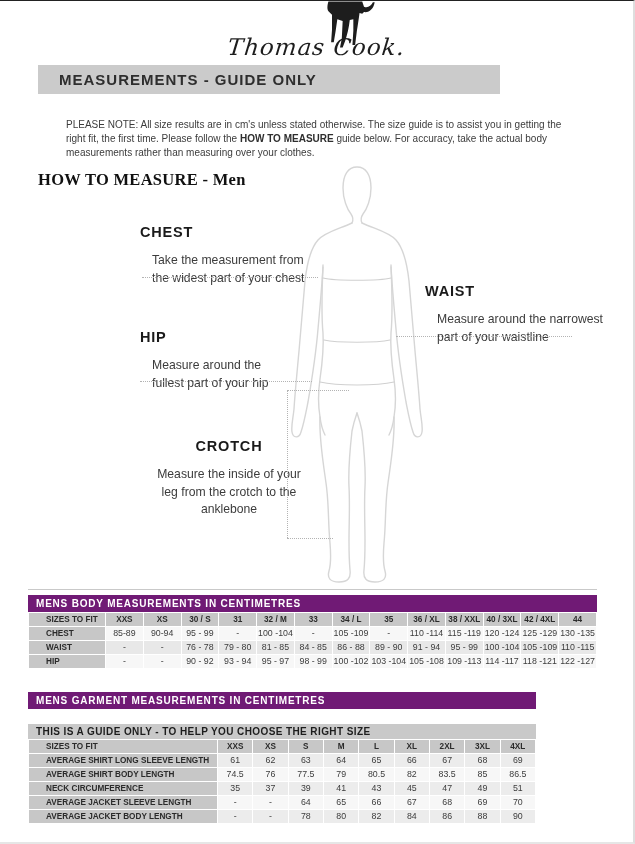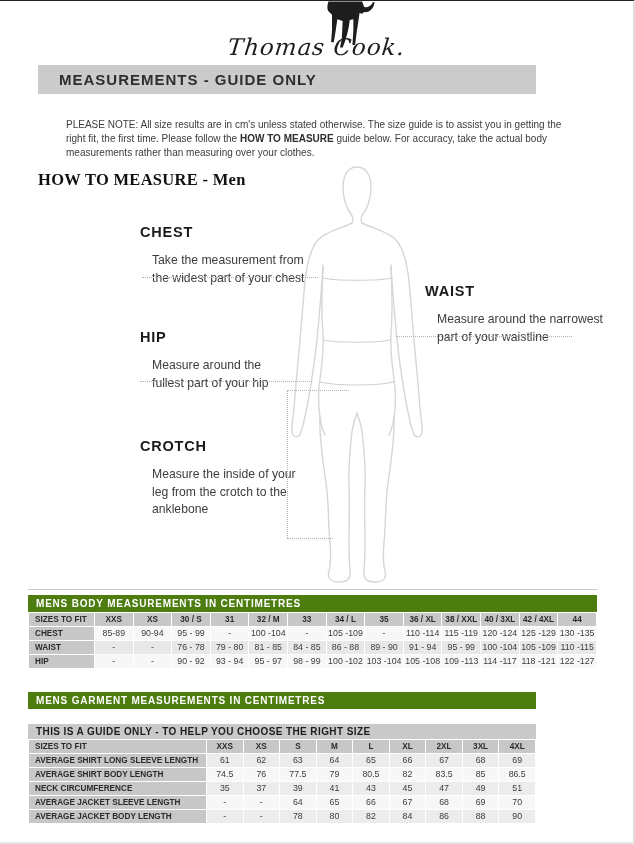--- a/index.html
+++ b/index.html
@@ -11,65 +11,65 @@
   }
   
   #logo{position:absolute;top:0;left:0;right:0;text-align:center;}
   #horse{display:block;margin:0 auto;margin-left:316px;}
   #brand-script{
     font-family:"DejaVu Serif",serif;font-style:italic;font-size:23px;color:#1d1d1d;
     margin-top:-14px;letter-spacing:1px;transform:skewX(-6deg);
   }
   
   .section-bar{
-    position:absolute;left:38px;top:64px;width:498px;height:29px;background:#cbcbcb;
+    position:absolute;left:38px;top:64px;width:462px;height:29px;background:#cbcbcb;
     display:flex;align-items:center;padding-left:21px;box-sizing:border-box;
   }
   .section-bar span{font-weight:bold;font-size:15px;letter-spacing:1px;color:#2e2e2e;}
   
   #note{position:absolute;left:38px;top:107px;width:516px;font-size:10px;line-height:1.42;color:#3c3c3c;margin-left:28px;}
   #note b{color:#2e2e2e;}
   
   #htm-title{position:absolute;left:38px;top:169px;font-size:16.5px;font-weight:bold;color:#111;letter-spacing:.3px;font-family:Liberation Serif, serif;}
   
   #figure{position:absolute;left:0;top:160px;width:635px;height:432px;}
   #body-svg{position:absolute;left:277px;top:0;}
   .m-title{font-size:14.5px;font-weight:bold;color:#1a1a1a;letter-spacing:.8px;margin:0 0 5px 0;}
   .m-desc{font-size:12.2px;line-height:1.45;color:#3c3c3c;margin:12px;}
   .m-block{position:absolute;}
   #chest-block{left:140px;top:63px;width:178px;}
   #waist-block{left:425px;top:122px;width:190px;}
   #hip-block{left:140px;top:168px;width:162px;}
-  #crotch-block{left:140px;top:277px;width:178px;}
+  #crotch-block{left:140px;top:277px;width:178px;text-align:center;}
   .dot-h{position:absolute;height:0;border-top:1.5px dotted #b3b3b3;}
   .dot-v{position:absolute;width:0;border-left:1.5px dotted #b3b3b3;}
   #chest-line{left:142px;top:116px;width:176px;}
   #waist-line{left:396px;top:175px;width:176px;}
   #hip-line{left:140px;top:220px;width:172px;}
   #crotch-line-top{left:287px;top:229px;width:62px;}
   #crotch-line-bottom{left:287px;top:377px;width:46px;}
   #crotch-line-vert{left:287px;top:229px;height:148px;}
   
   .tbl-wrap{position:absolute;box-sizing:border-box;}
   #t1-wrap{left:28px;top:594px;width:569px;}
   #t2-wrap{left:28px;top:691px;width:508px;}
   .tbl-topline{position:absolute;left:0;top:-6px;width:100%;height:1px;background:#c9c9c9;}
   .tbl-title{
-    background:#4d7c0f;color:#fff;font-weight:bold;font-size:10px;letter-spacing:.8px;
+    background:#701a75;color:#fff;font-weight:bold;font-size:10px;letter-spacing:.8px;
     padding:3px 16px 3px 8px;
   }
   .tbl-subtitle{
     background:#c9c9c9;color:#1d1d1d;font-weight:bold;font-size:10px;letter-spacing:.4px;
     padding:2px 8px;margin-top:15px;
   }
   table{width:100%;border-collapse:separate;border-spacing:1.5px;table-layout:fixed;}
   th,td{height:11px;line-height:11px;text-align:center;padding:1px 1px;font-size:8.8px;
         color:#3c3c3c;overflow:hidden;white-space:nowrap;}
   th{background:#c7c7c7;font-weight:bold;font-size:8.2px;color:#2b2b2b;}
-  th.lbl{text-align:left;padding-left:6px;}
+  th.lbl{text-align:left;padding-left:17px;}
   .t1 th.lbl{width:58px;}
   .t2 th.lbl{width:170px;}
   .t1 tbody tr:nth-child(odd) td{background:#f7f7f7;}
   .t1 tbody tr:nth-child(even) td{background:#e8e8e8;}
   .t2 tbody tr:nth-child(odd) td{background:#ececec;}
   .t2 tbody tr:nth-child(even) td{background:#f7f7f7;}
   
   .outline{fill:none;stroke:#d6d6d6;stroke-width:1.4;stroke-linecap:round;stroke-linejoin:round;}
   .band{fill:none;stroke:#d0d0d0;stroke-width:1.2;stroke-linecap:round;}
 </style>

